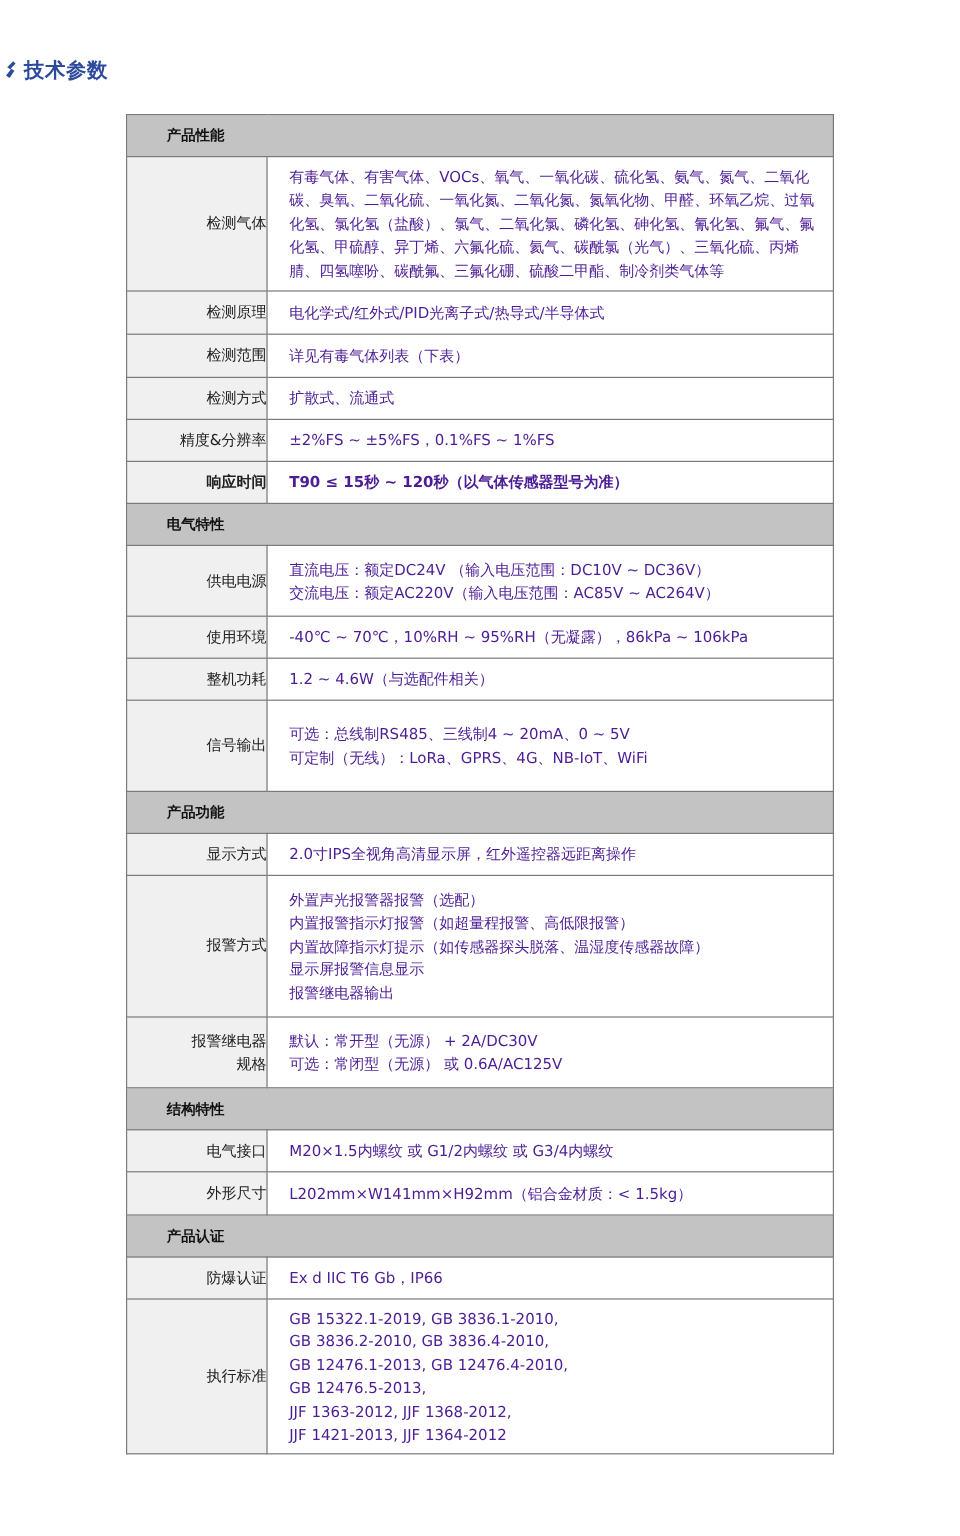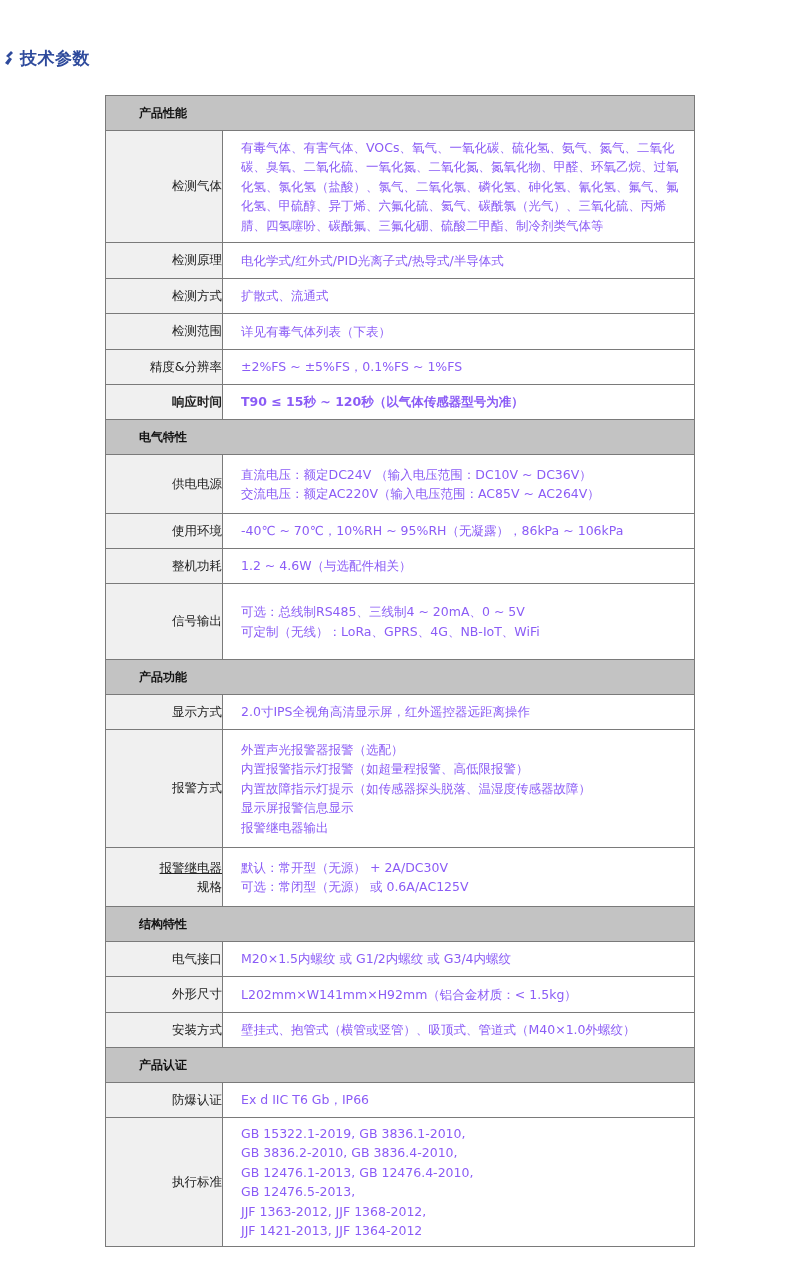--- a/index.html
+++ b/index.html
@@ -7,21 +7,21 @@
          font-family: "DejaVu Sans", "Liberation Sans", sans-serif; color: #222; }
   .title { position: absolute; left: 2px; top: 46px; height: 24px; display: flex; align-items: center;
            color: #2e4a9c; font-size: 17px; font-weight: bold; letter-spacing: 0.5px; }
   .title .icon { width: 14px; height: 18px; margin-right: 4px; display: inline-block; }
   table.spec { position: absolute; left: 105px; top: 95px; width: 590px; border-collapse: collapse;
                table-layout: fixed; font-size: 12.5px; }
   table.spec td { border: 1.5px solid #7a7a7a; padding: 0; }
   .sec td { background: #c3c3c3; height: 34px; font-weight: bold; padding-left: 33px !important;
             font-size: 12px; color: #111; }
   .lbl { width: 116px; background: #f0f0f0; text-align: right; vertical-align: middle; color: #222; }
-  .val { background: #fff; padding: 0 6px 0 18px !important; vertical-align: middle; color: #8b5cf6;
+  .val { background: #fff; padding: 0 6px 0 18px !important; vertical-align: middle; color: #4c1d95;
          line-height: 19.5px; }
   .val .line { display: block; white-space: nowrap; }
   .val.wrap { white-space: normal; word-break: break-all; }
 </style>
 </head>
 <body>
 
 <div class="title">
   <svg class="icon" viewBox="0 0 14 18">
     <path d="M9 2 L4 7 L7 9 L3 14 L6 16 L10 10 L7 8 L11 4 Z" fill="#2e4a9c"></path>
@@ -41,30 +41,30 @@
       <tr style="height: 112px;">
         <td class="lbl">检测气体</td>
         <td class="val wrap"><span class="">有毒气体、有害气体、VOCs、氧气、一氧化碳、硫化氢、氨气、氮气、二氧化碳、臭氧、二氧化硫、一氧化氮、二氧化氮、氮氧化物、甲醛、环氧乙烷、过氧化氢、氯化氢（盐酸）、氯气、二氧化氯、磷化氢、砷化氢、氰化氢、氟气、氟化氢、甲硫醇、异丁烯、六氟化硫、氦气、碳酰氯（光气）、三氧化硫、丙烯腈、四氢噻吩、碳酰氟、三氟化硼、硫酸二甲酯、制冷剂类气体等</span></td>
       </tr>
       <tr style="height: 36px;">
         <td class="lbl">检测原理</td>
         <td class="val">
           <span class="line">电化学式/红外式/PID光离子式/热导式/半导体式</span>
         </td>
       </tr>
+      <tr style="height: 36px;">
+        <td class="lbl">检测范围</td>
+        <td class="val">
+          <span class="line">详见有毒气体列表（下表）</span>
+        </td>
+      </tr>
       <tr style="height: 35px;">
         <td class="lbl">检测方式</td>
         <td class="val">
           <span class="line">扩散式、流通式</span>
-        </td>
-      </tr>
-      <tr style="height: 36px;">
-        <td class="lbl">检测范围</td>
-        <td class="val">
-          <span class="line">详见有毒气体列表（下表）</span>
         </td>
       </tr>
       <tr style="height: 35px;">
         <td class="lbl">精度&amp;分辨率</td>
         <td class="val">
           <span class="line">±2%FS ~ ±5%FS，0.1%FS ~ 1%FS</span>
         </td>
       </tr>
       <tr style="height: 35px; font-weight: bold;">
         <td class="lbl">响应时间</td>
@@ -115,47 +115,41 @@
         <td class="val">
           <span class="line">外置声光报警器报警（选配）</span>
           <span class="line">内置报警指示灯报警（如超量程报警、高低限报警）</span>
           <span class="line">内置故障指示灯提示（如传感器探头脱落、温湿度传感器故障）</span>
           <span class="line">显示屏报警信息显示</span>
           <span class="line">报警继电器输出</span>
         </td>
       </tr>
       <tr style="height: 59px;">
         <td class="lbl">
-          <span style="display: block; line-height: 19px; text-decoration: underline;">报警继电器</span>
+          <span style="display: block; line-height: 19px;">报警继电器</span>
           <span style="display: block; line-height: 19px;">规格</span>
         </td>
         <td class="val">
           <span class="line">默认：常开型（无源） + 2A/DC30V</span>
           <span class="line">可选：常闭型（无源） 或 0.6A/AC125V</span>
         </td>
       </tr>
       <tr class="sec">
         <td colspan="2">结构特性</td>
       </tr>
       <tr style="height: 35px;">
         <td class="lbl">电气接口</td>
         <td class="val">
           <span class="line">M20×1.5内螺纹 或 G1/2内螺纹 或 G3/4内螺纹</span>
         </td>
       </tr>
       <tr style="height: 36px;">
         <td class="lbl">外形尺寸</td>
         <td class="val">
           <span class="line">L202mm×W141mm×H92mm（铝合金材质：&lt; 1.5kg）</span>
-        </td>
-      </tr>
-      <tr style="height: 35px;">
-        <td class="lbl">安装方式</td>
-        <td class="val">
-          <span class="line">壁挂式、抱管式（横管或竖管）、吸顶式、管道式（M40×1.0外螺纹）</span>
         </td>
       </tr>
       <tr class="sec">
         <td colspan="2">产品认证</td>
       </tr>
       <tr style="height: 35px;">
         <td class="lbl">防爆认证</td>
         <td class="val">
           <span class="line">Ex d IIC T6 Gb，IP66</span>
         </td>

